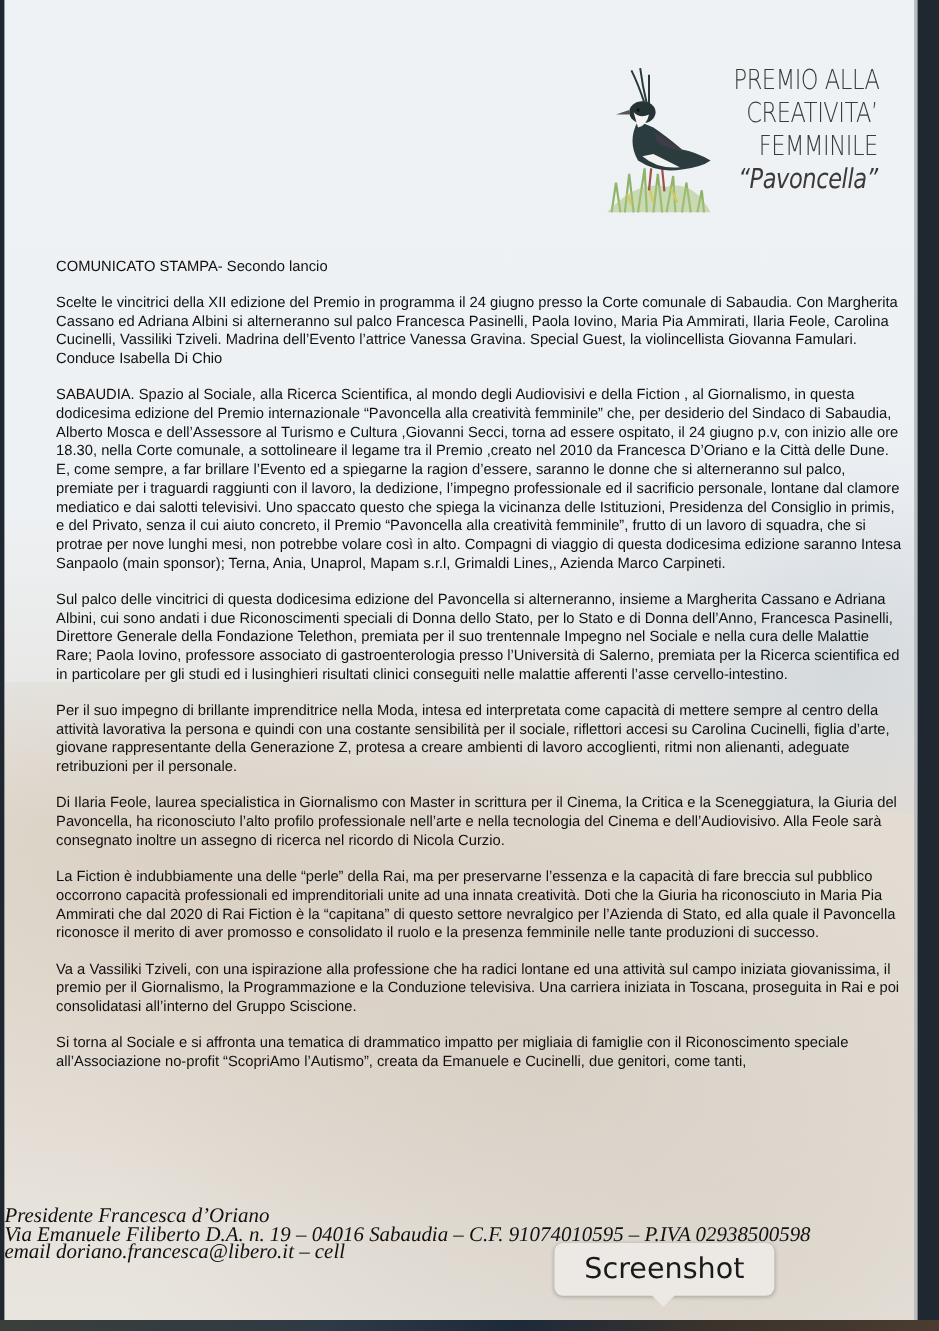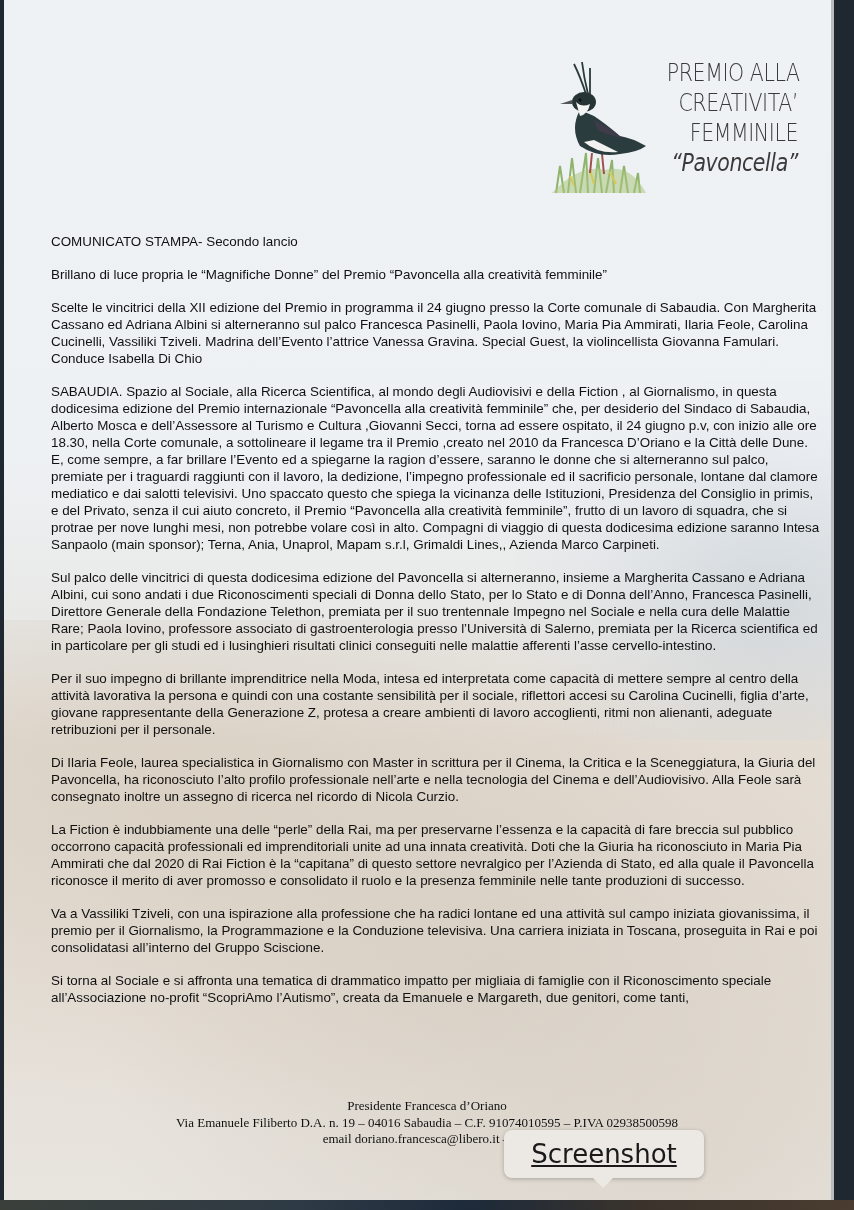--- a/index.html
+++ b/index.html
@@ -39,29 +39,29 @@
       font-family: "DejaVu Sans", sans-serif; font-weight: 300; transform: scaleX(0.82); transform-origin: right top;
     }
     .logo-text .line { display: block; white-space: nowrap; }
     .logo-text .italic { font-style: italic; }
     .content {
       position: absolute; left: 47px; top: 233px; width: 770px;
       color: #111; font-size: 13.4px; line-height: 17px;
     }
     .content p { margin: 0 0 16px 0; }
     .footer {
-      position: absolute; left: 0; top: 1098px; width: 846px; text-align: center;
-      font-family: "Liberation Serif", serif; font-size: 13px; line-height: 16.5px; color: #111;
+      position: absolute; left: 0; top: 1098px; width: 846px; text-align: left;
+      font-family: "Liberation Serif", serif; font-style: italic; font-size: 19px; line-height: 16.5px; color: #111;
     }
     .footer div { white-space: nowrap; }
     .tooltip {
       position: absolute; left: 504px; top: 1130px; width: 200px; height: 48px;
       background: #ece9e4; border-radius: 8px; box-shadow: 0 1px 4px rgba(0,0,0,0.25);
       display: flex; align-items: center; justify-content: center;
-      font-family: "DejaVu Sans", sans-serif; font-size: 26px; color: #1a1a1a; text-decoration: underline;
+      font-family: "DejaVu Sans", sans-serif; font-size: 26px; color: #1a1a1a;
     }
     .tooltip::after {
       content: ""; position: absolute; left: 88px; bottom: -10px;
       width: 0; height: 0; border-left: 11px solid transparent; border-right: 11px solid transparent;
       border-top: 11px solid #ece9e4;
     }
     .taskbar {
       position: absolute; left: 0; top: 1200px; width: 854px; height: 10px;
       background: linear-gradient(90deg, #3a3f3a 0%, #2e3a45 35%, #1d2a3a 55%, #3a332c 75%, #4a3c30 100%);
     }
@@ -96,29 +96,28 @@
     <div class="logo-text">
       <span class="line">PREMIO ALLA</span>
       <span class="line">CREATIVITA’</span>
       <span class="line">FEMMINILE</span>
       <span class="line italic">“Pavoncella”</span>
     </div>
   </div>
 
   <div class="content">
     <p>COMUNICATO STAMPA- Secondo lancio</p>
-    <p>Brillano di luce propria le “Magnifiche Donne” del Premio “Pavoncella alla creatività femminile”</p>
     <p>Scelte le vincitrici della XII edizione del Premio in programma il 24 giugno presso la Corte comunale di Sabaudia. Con Margherita Cassano ed Adriana Albini si alterneranno sul palco Francesca Pasinelli, Paola Iovino, Maria Pia Ammirati, Ilaria Feole, Carolina Cucinelli, Vassiliki Tziveli. Madrina dell’Evento l’attrice Vanessa Gravina. Special Guest, la violincellista Giovanna Famulari. Conduce Isabella Di Chio</p>
     <p>SABAUDIA. Spazio al Sociale, alla Ricerca Scientifica, al mondo degli Audiovisivi e della Fiction , al Giornalismo, in questa dodicesima edizione del Premio internazionale “Pavoncella alla creatività femminile” che, per desiderio del Sindaco di Sabaudia, Alberto Mosca e dell’Assessore al Turismo e Cultura ,Giovanni Secci, torna ad essere ospitato, il 24 giugno p.v, con inizio alle ore 18.30,  nella Corte comunale, a sottolineare il legame tra il Premio ,creato nel 2010 da Francesca D’Oriano e la Città delle Dune. E, come sempre, a far brillare l’Evento ed a spiegarne la ragion d’essere, saranno le donne che si alterneranno sul palco, premiate per i traguardi raggiunti  con il lavoro, la dedizione, l’impegno professionale ed  il sacrificio personale, lontane dal clamore mediatico e dai salotti televisivi. Uno spaccato questo che spiega la  vicinanza delle Istituzioni, Presidenza del Consiglio in primis, e del Privato, senza il cui aiuto concreto, il Premio “Pavoncella alla creatività femminile”, frutto di un lavoro di squadra, che si protrae per nove lunghi mesi, non potrebbe volare così in alto. Compagni di viaggio di questa dodicesima edizione saranno Intesa Sanpaolo (main sponsor); Terna, Ania, Unaprol, Mapam s.r.l, Grimaldi Lines,, Azienda Marco Carpineti.</p>
     <p>Sul palco delle vincitrici di questa dodicesima edizione del Pavoncella si alterneranno, insieme a Margherita Cassano e Adriana Albini, cui sono andati i due Riconoscimenti speciali di Donna dello Stato, per lo Stato e di Donna dell’Anno, Francesca Pasinelli, Direttore Generale della Fondazione Telethon, premiata per il suo trentennale Impegno nel Sociale e nella cura delle Malattie Rare; Paola Iovino, professore associato di gastroenterologia presso l’Università di Salerno, premiata per la Ricerca scientifica ed in  particolare per gli studi ed i lusinghieri risultati clinici conseguiti nelle malattie afferenti l’asse cervello-intestino.</p>
     <p>Per il suo impegno di brillante imprenditrice nella Moda, intesa ed interpretata come capacità di mettere sempre al centro della attività lavorativa la persona e quindi con una costante sensibilità per il sociale, riflettori accesi su Carolina Cucinelli, figlia d’arte, giovane rappresentante della Generazione Z, protesa a creare ambienti di lavoro accoglienti, ritmi non alienanti, adeguate retribuzioni per il personale.</p>
     <p>Di Ilaria Feole, laurea specialistica in Giornalismo con Master in scrittura per il Cinema, la Critica e la Sceneggiatura, la Giuria del Pavoncella, ha riconosciuto l’alto profilo professionale nell’arte e nella tecnologia del Cinema e dell’Audiovisivo. Alla Feole sarà consegnato inoltre un assegno di ricerca nel ricordo di Nicola Curzio.</p>
     <p>La Fiction è indubbiamente una delle “perle” della Rai, ma per preservarne l’essenza e la capacità di fare breccia sul pubblico occorrono capacità professionali ed imprenditoriali unite ad una innata creatività. Doti che la Giuria ha riconosciuto in Maria Pia Ammirati che dal 2020 di Rai Fiction è la “capitana” di questo settore nevralgico per l’Azienda di Stato, ed alla quale il Pavoncella riconosce il merito di aver promosso e consolidato il ruolo e la presenza femminile nelle tante produzioni di successo.</p>
     <p>Va a Vassiliki Tziveli, con una ispirazione alla professione che ha radici lontane ed una attività sul campo  iniziata giovanissima, il premio per il Giornalismo, la Programmazione e la Conduzione televisiva. Una carriera iniziata in Toscana, proseguita in Rai e poi consolidatasi all’interno del Gruppo Sciscione.</p>
-    <p>Si torna al Sociale e si affronta una tematica di drammatico impatto per migliaia di famiglie con  il Riconoscimento speciale all’Associazione no-profit “ScopriAmo l’Autismo”, creata da Emanuele e Margareth, due genitori, come tanti,</p>
+    <p>Si torna al Sociale e si affronta una tematica di drammatico impatto per migliaia di famiglie con  il Riconoscimento speciale all’Associazione no-profit “ScopriAmo l’Autismo”, creata da Emanuele e Cucinelli, due genitori, come tanti,</p>
   </div>
 
   <div class="footer">
     <div>Presidente Francesca d’Oriano</div>
     <div>Via Emanuele Filiberto D.A. n. 19 – 04016 Sabaudia – C.F. 91074010595 – P.IVA 02938500598</div>
     <div>email doriano.francesca@libero.it – cell</div>
   </div>
 
   <div class="right-border"></div>
 </div>

